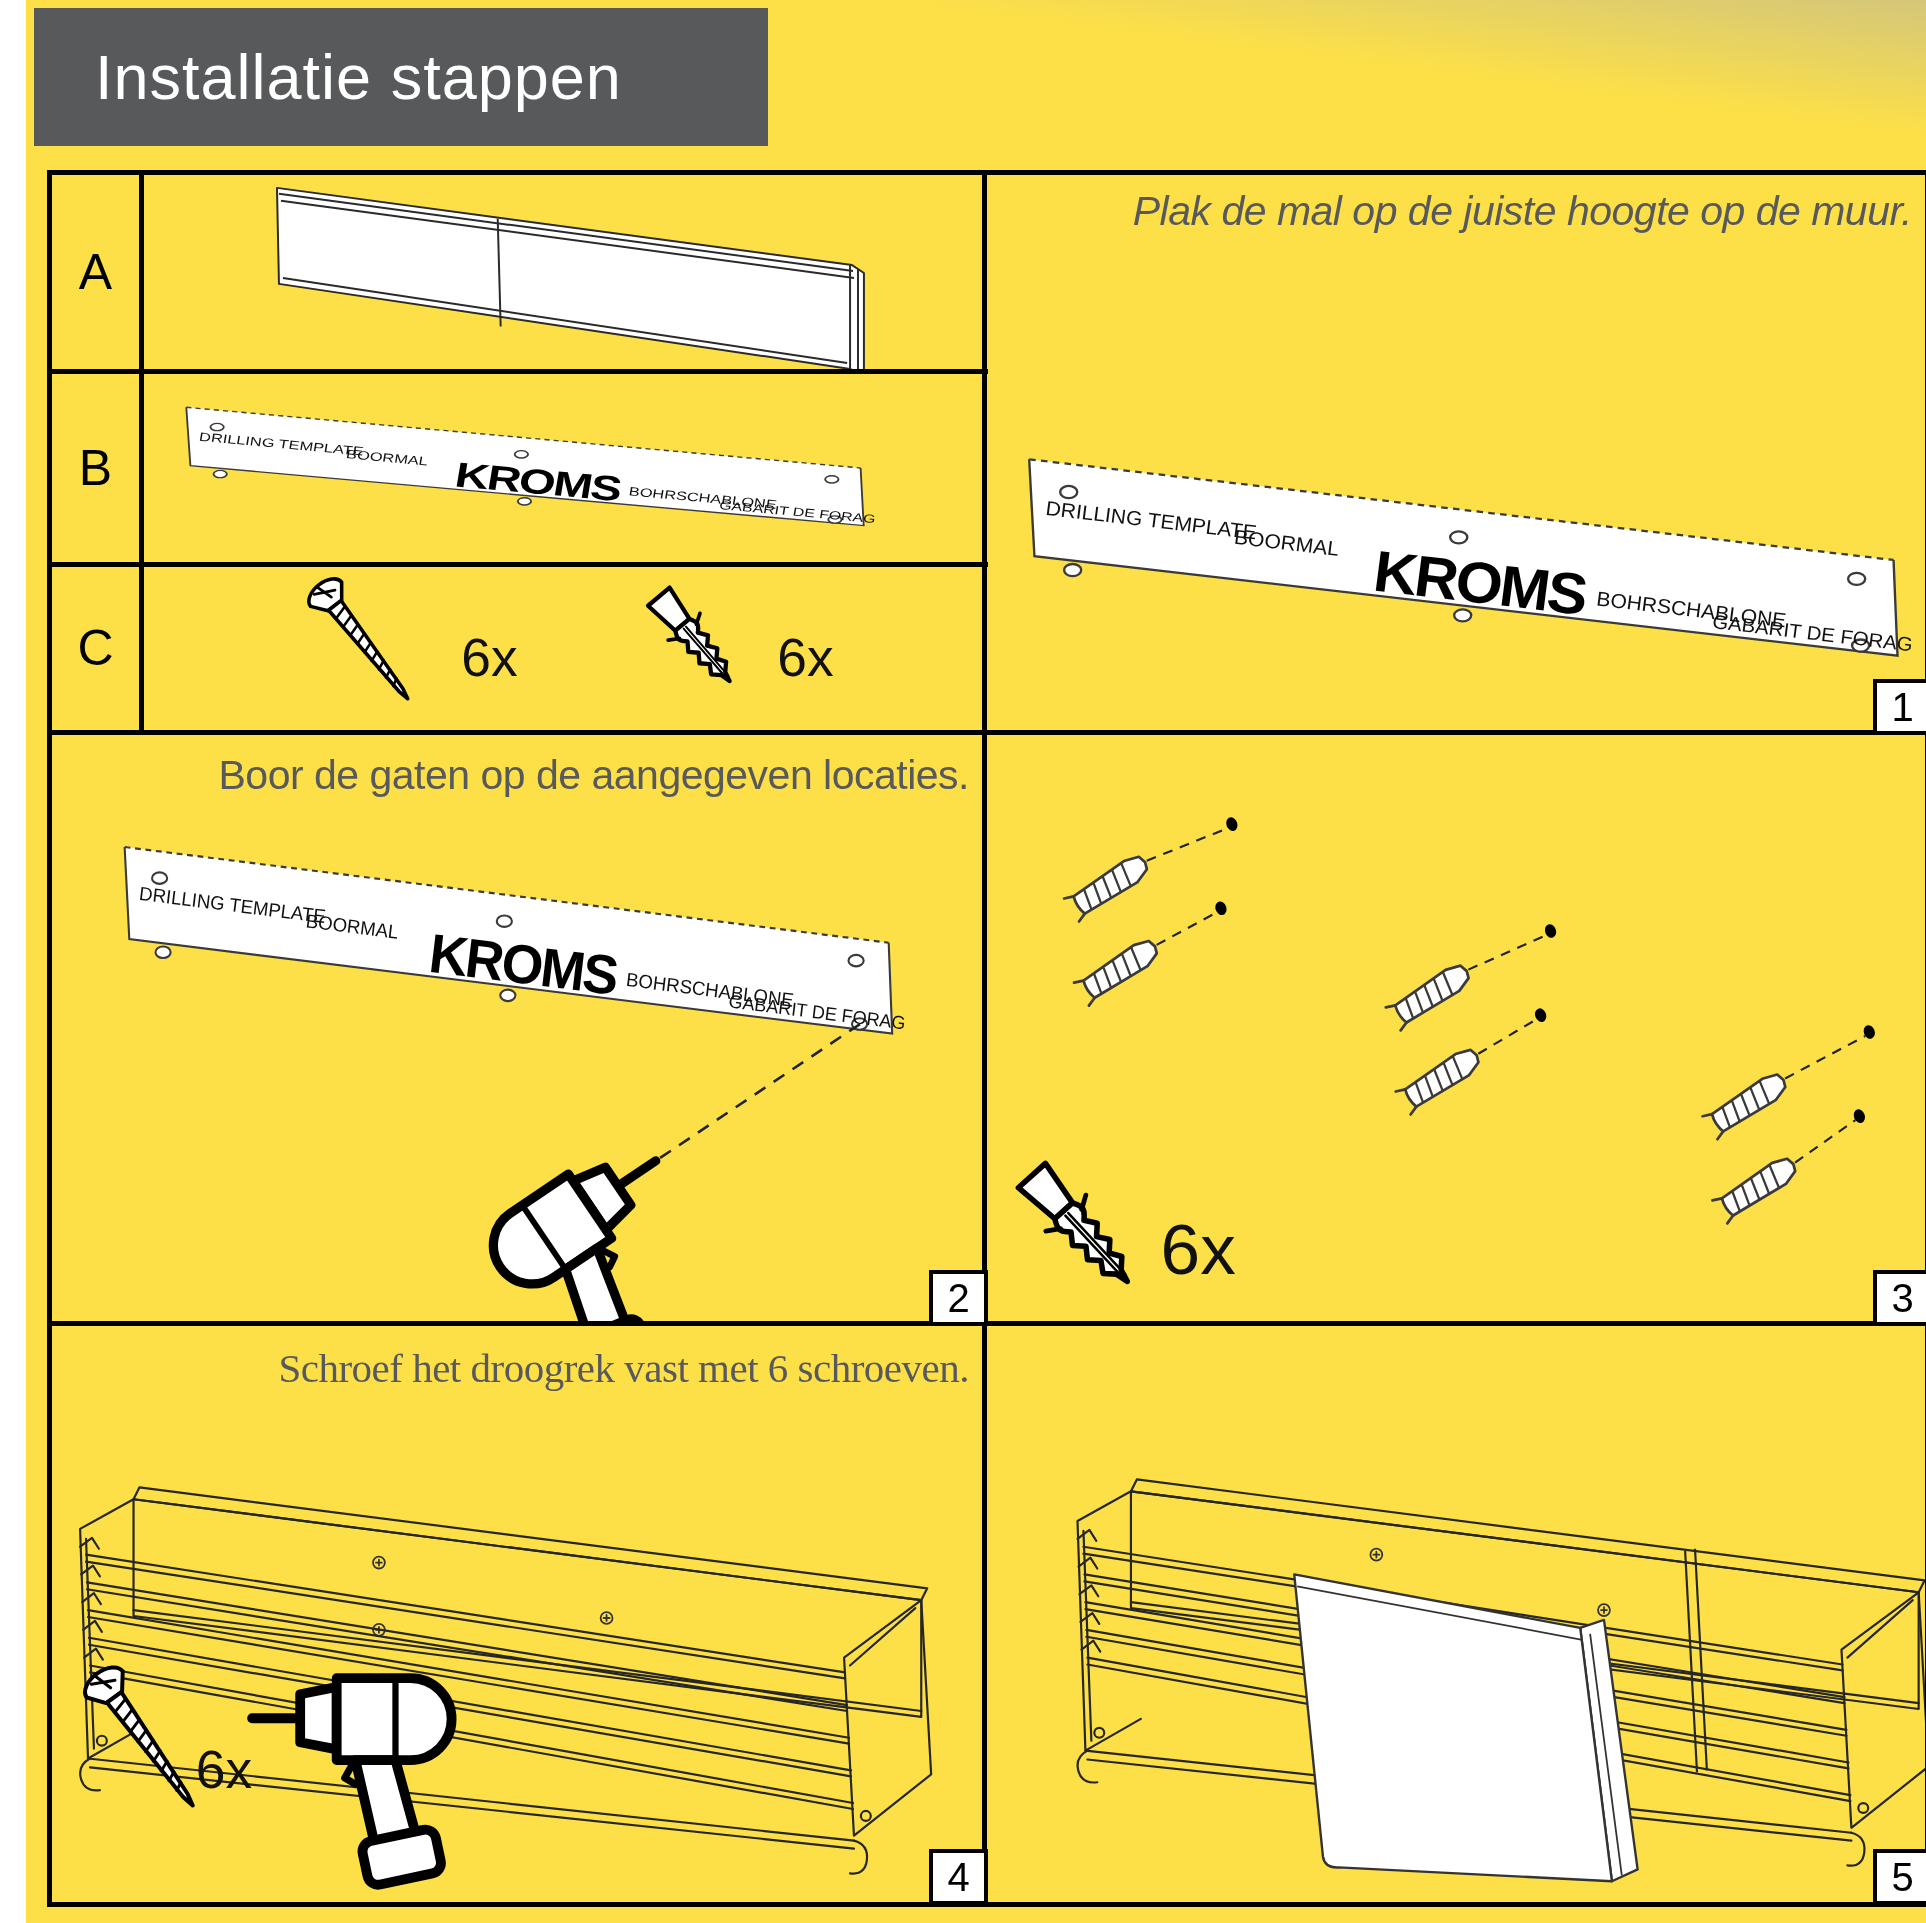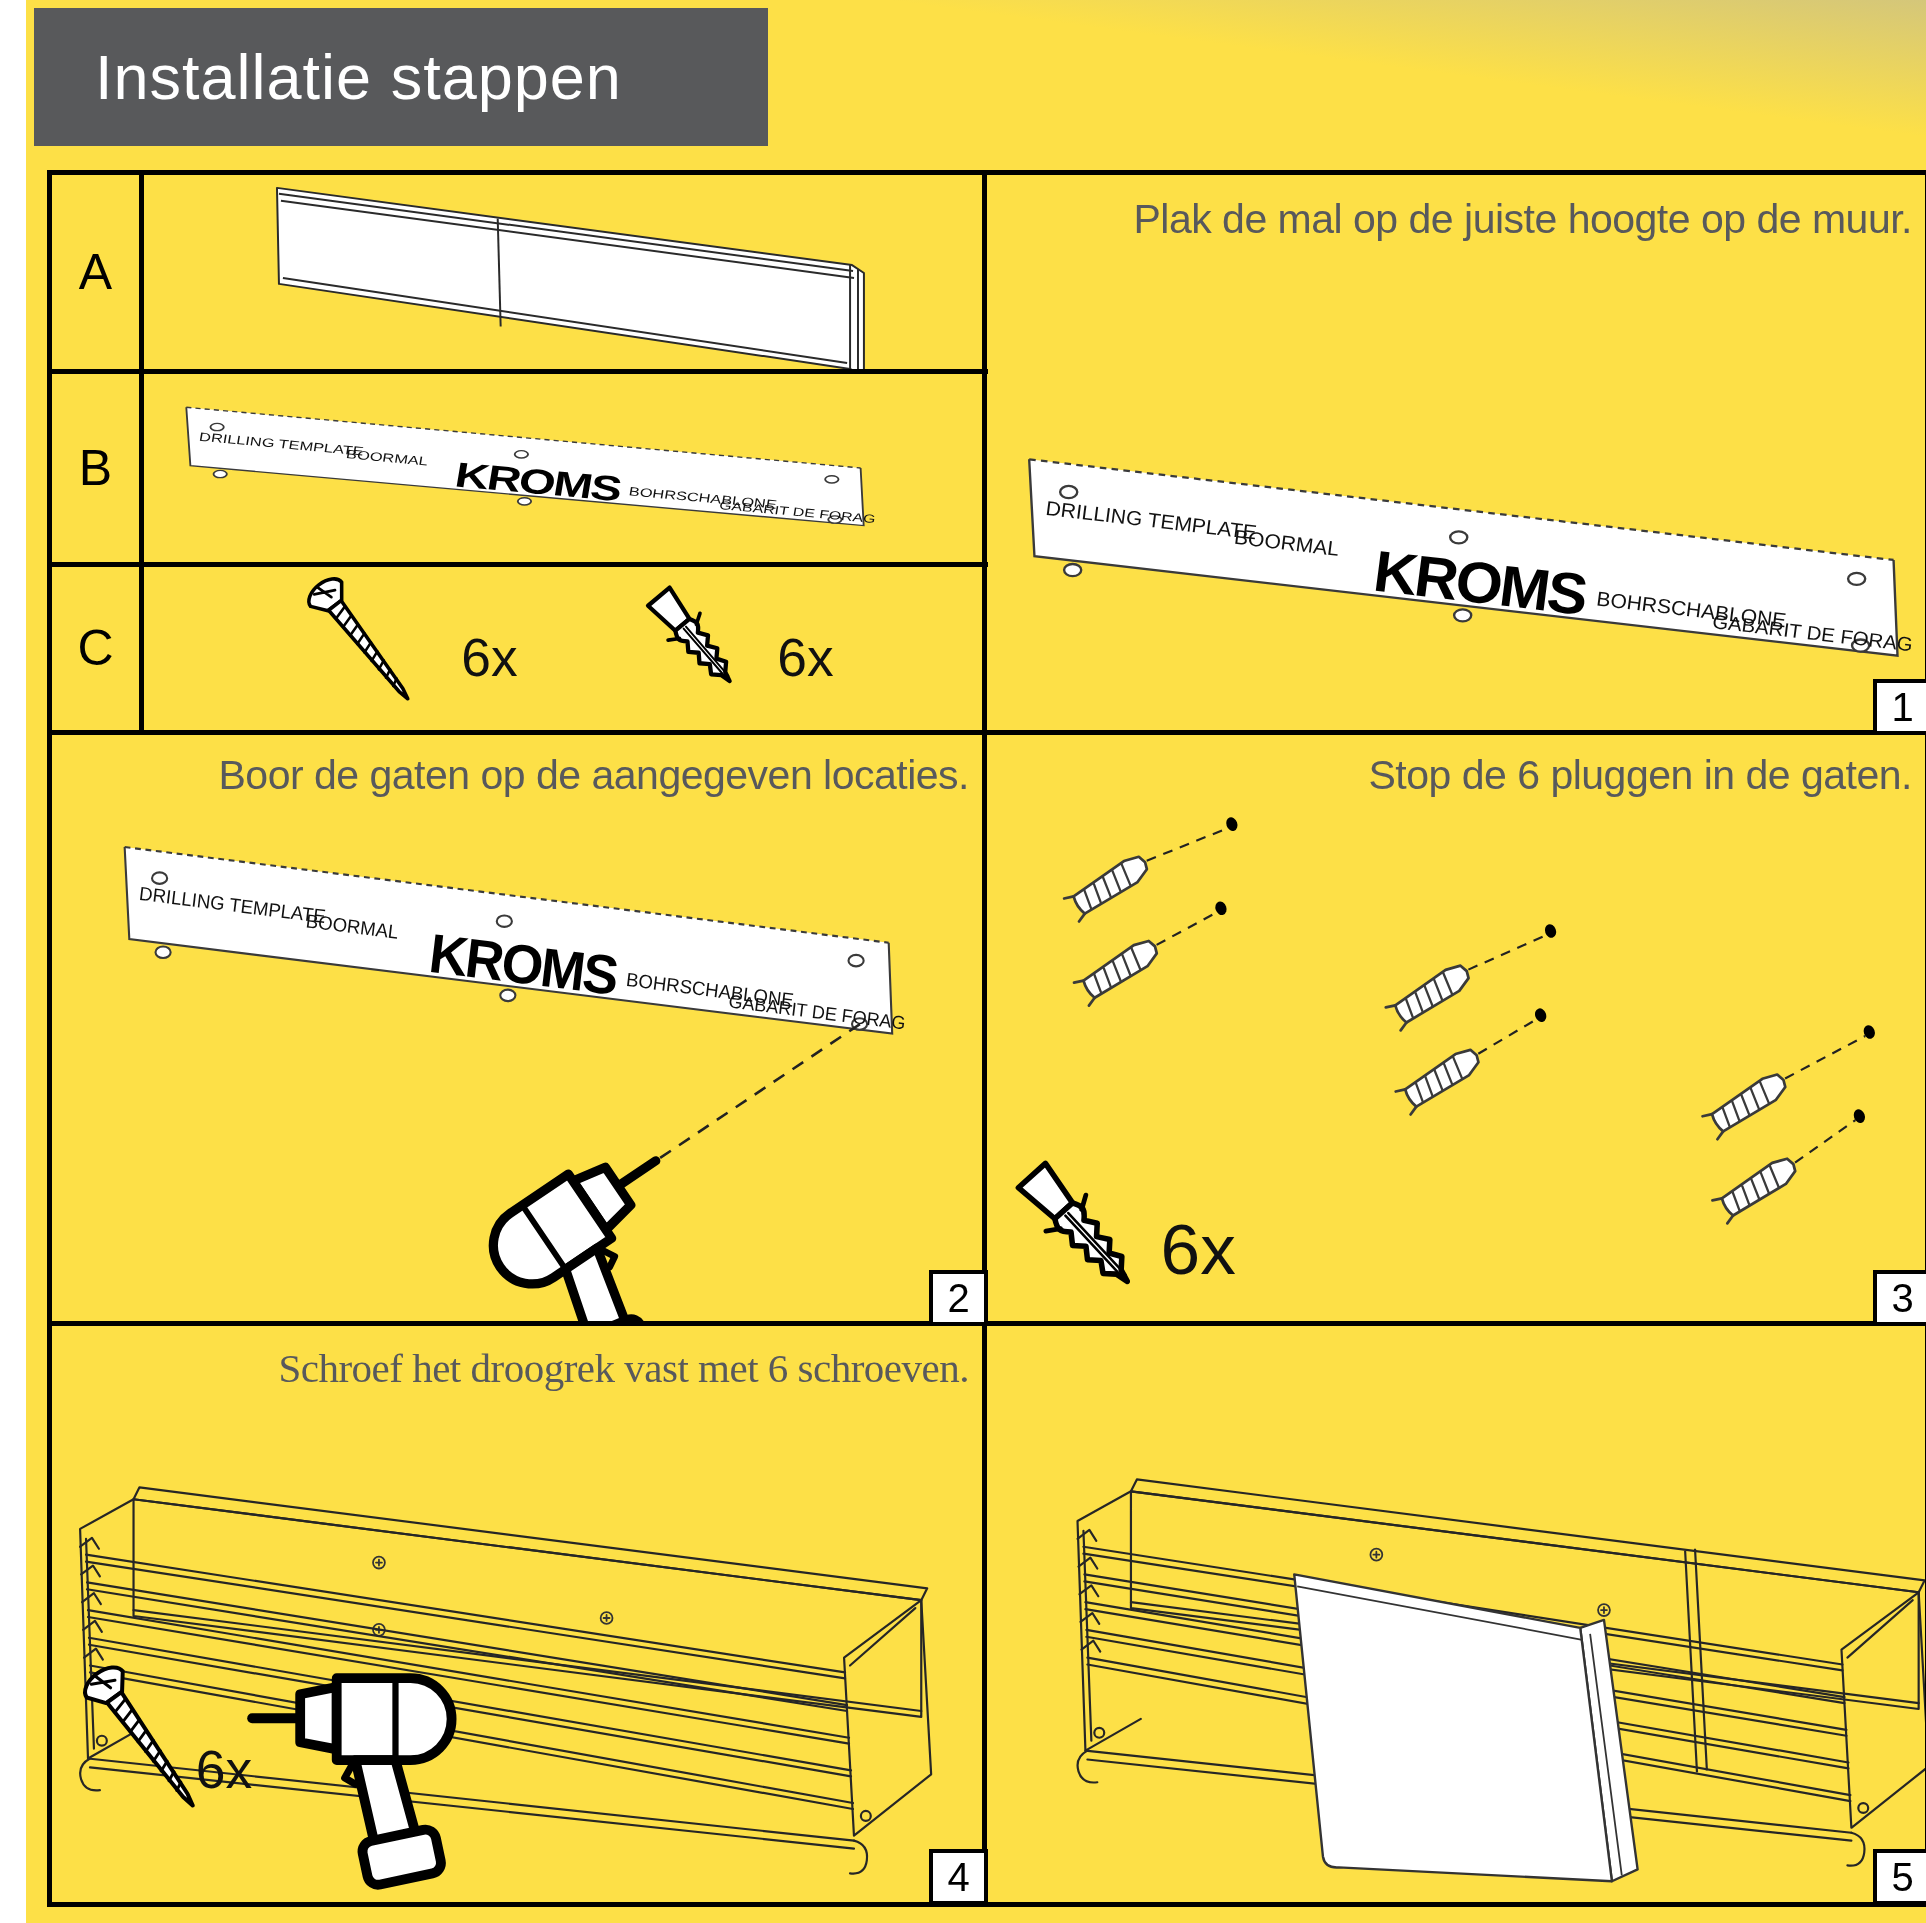--- a/index.html
+++ b/index.html
@@ -142,21 +142,21 @@
     <text transform="translate(528,170) rotate(7)" font-size="15.5" fill="#111">GABARIT DE FORAGE</text>
   </svg>
 
   <svg class="abs" style="left:118px;top:572px;width:844px;height:157px;" viewBox="0 0 852 159">
     <use href="#screw" transform="translate(185,25) rotate(-38) scale(0.8)"></use>
     <text x="320" y="105" font-size="54" fill="#111">6x</text>
     <use href="#plugBig" transform="translate(520,25) rotate(-40) scale(0.62)"></use>
     <text x="640" y="105" font-size="54" fill="#111">6x</text>
   </svg>
 
-  <div class="caption" style="left:990px;top:196px;width:896px;">Plak de mal op de juiste hoogte op de muur.</div>
+  <div class="caption" style="left:990px;top:188px;width:896px;font-style:italic;">Plak de mal op de juiste hoogte op de muur.</div>
   <svg class="abs" style="left:990px;top:414px;width:896px;height:302px;" viewBox="0 0 680 240" preserveAspectRatio="none">
     <use href="#tplStrip"></use>
     <text transform="translate(22,80) rotate(7)" font-size="16" fill="#111">DRILLING TEMPLATE</text>
     <text transform="translate(165,103) rotate(7)" font-size="16" fill="#111">BOORMAL</text>
     <text transform="translate(270,140) rotate(7)" font-size="46" font-weight="bold" style="letter-spacing:-2px" fill="#000">KROMS</text>
     <text transform="translate(440,152) rotate(7)" font-size="16" fill="#111">BOHRSCHABLONE</text>
     <text transform="translate(528,170) rotate(7)" font-size="15.5" fill="#111">GABARIT DE FORAGE</text>
   </svg>
   <div class="badge" style="left:1847px;top:679px;">
     <span>1</span>
@@ -172,21 +172,20 @@
     <text transform="translate(528,170) rotate(7)" font-size="15.5" fill="#111">GABARIT DE FORAGE</text>
   </svg>
   <svg class="abs" style="left:26px;top:740px;width:931px;height:581px;" viewBox="0 0 940 587">
     <path d="M816,287 L610,425" stroke="#222" stroke-width="2.6" stroke-dasharray="13 10" fill="none"></path>
     <use href="#drill" transform="translate(584,384) rotate(-34) scale(-0.85,0.85)"></use>
   </svg>
   <div class="badge" style="left:903px;top:1270px;">
     <span>2</span>
   </div>
 
-  <div class="caption" style="left:990px;top:752px;width:896px;">Stop de 6 pluggen in de gaten.</div>
   <svg class="abs" style="left:966px;top:740px;width:933px;height:581px;" viewBox="0 0 942 587">
     <g stroke="#222" stroke-width="2.2" stroke-dasharray="10 8" fill="none">
       <path d="M156,122 L238,89"></path>
       <path d="M166,207 L227,174"></path>
       <path d="M481,232 L560,197"></path>
       <path d="M491,317 L550,282"></path>
       <path d="M801,342 L882,299"></path>
       <path d="M811,427 L872,384"></path>
     </g>
     <g fill="#000">

